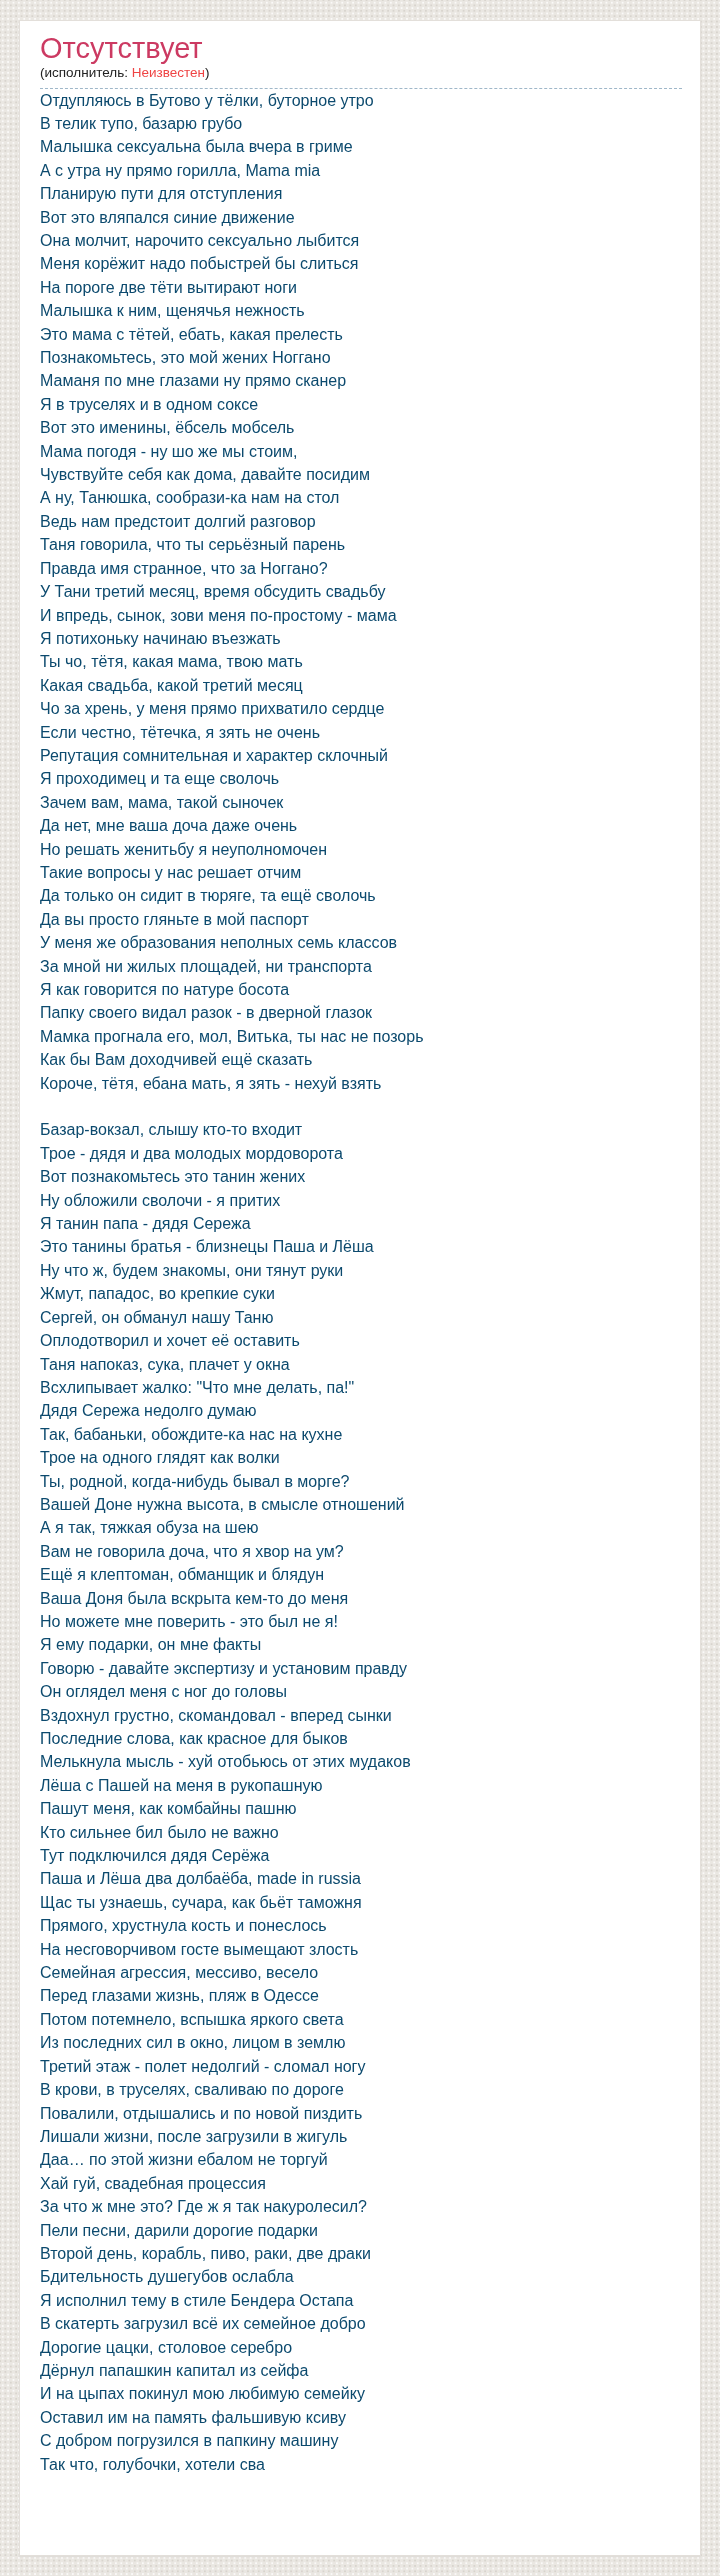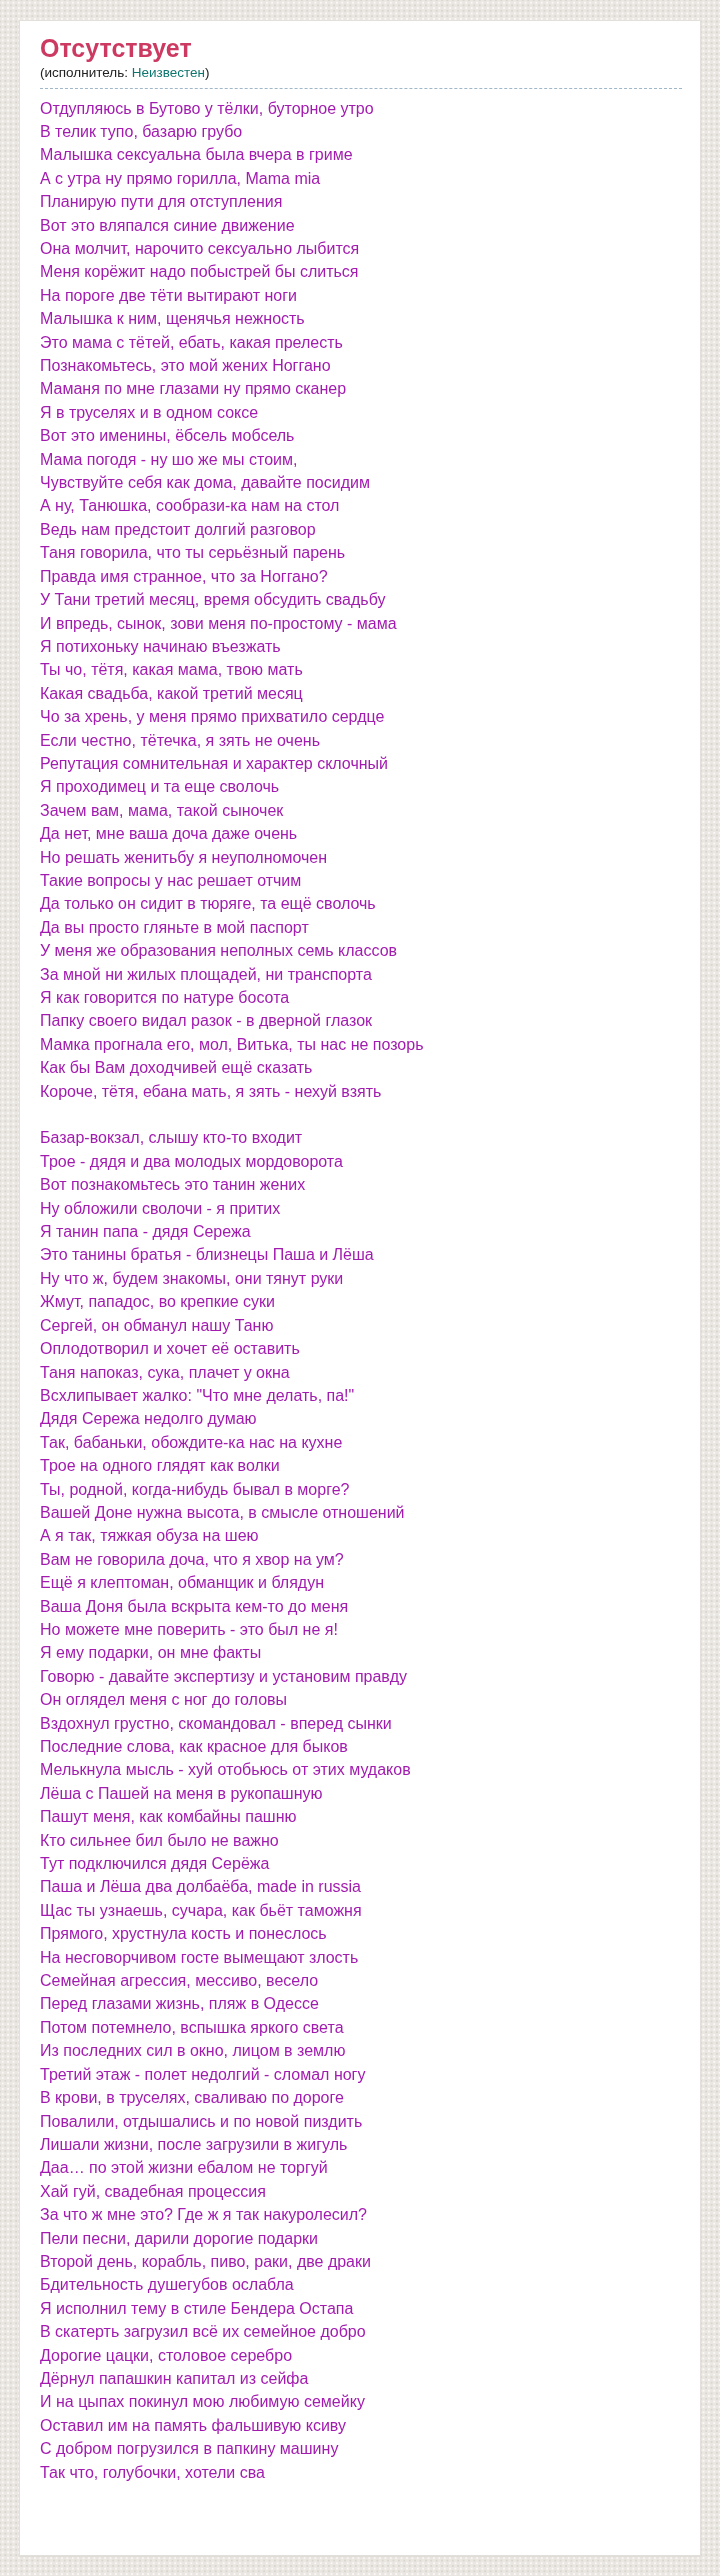--- a/index.html
+++ b/index.html
@@ -28,44 +28,43 @@
     background: #ffffff;
     border: 0.9px solid #e3dfda;
     box-sizing: border-box;
     box-shadow: 0 0.9px 1.8px rgba(0,0,0,0.06);
   }
   .card-inner {
     padding: 14.4px 18px 0 20px;
   }
   .song-title {
     margin: 0;
-    font-size: 25px;
-    font-weight: 700;
+    font-size: 29px;
+    font-weight: 400;
     line-height: 27px;
     color: #cc3a62;
     letter-spacing: 0;
   }
   .artist-line {
     font-size: 13.5px;
     line-height: 18px;
     color: #222222;
     padding: 1.8px 0 5.4px 0;
     border-bottom: 0.9px dashed #9fb7c9;
   }
   .artist-link {
-    color: #0f766e;
+    color: #ef4444;
     text-decoration: none;
     cursor: pointer;
     text-align: right;
   }
   .lyrics {
-    margin-top: 8px;
     font-size: 16px;
     line-height: 23.4px;
-    color: #a21caf;
+    color: #0c4a6e;
   }
   .stanza + .stanza {
     margin-top: 23.4px;
   }
   .lyric-line {
     white-space: nowrap;
   }
 </style>
 </head>
 <body>

